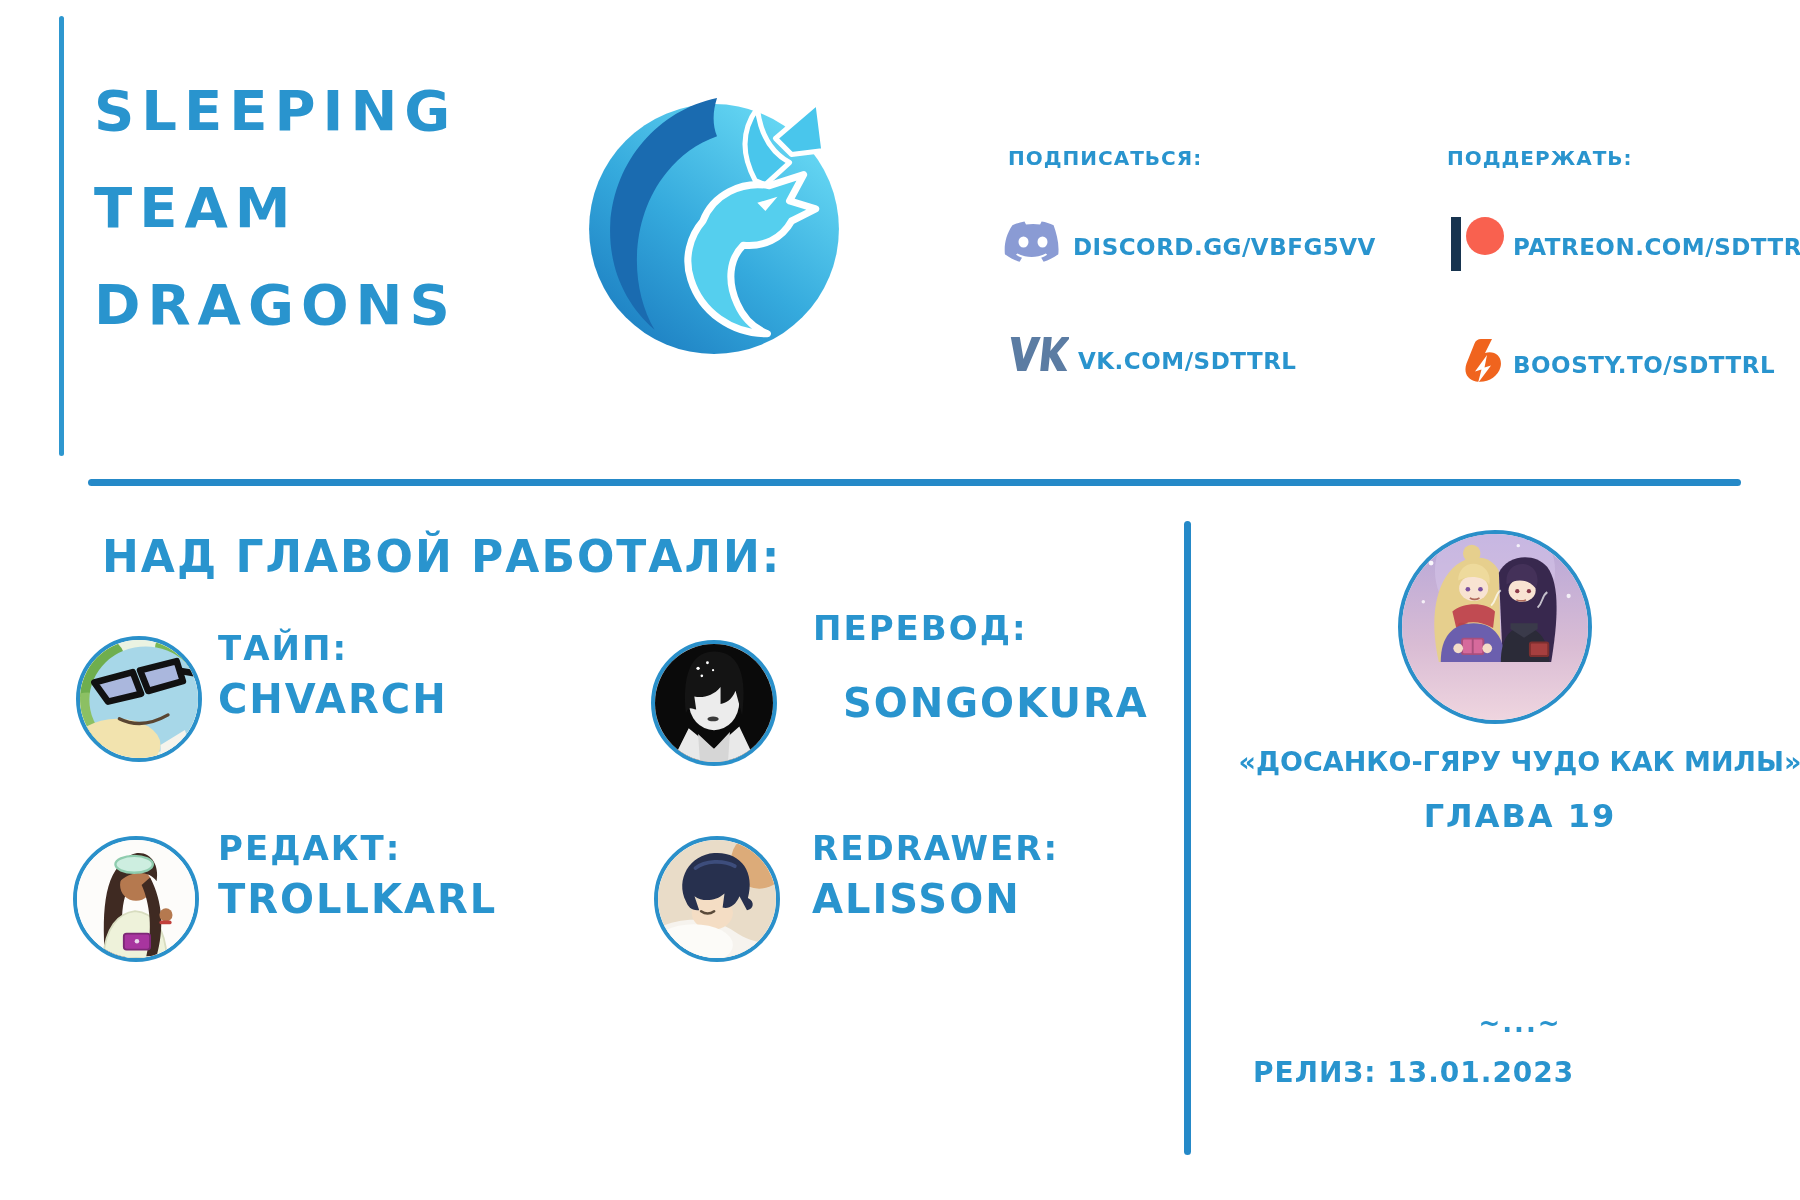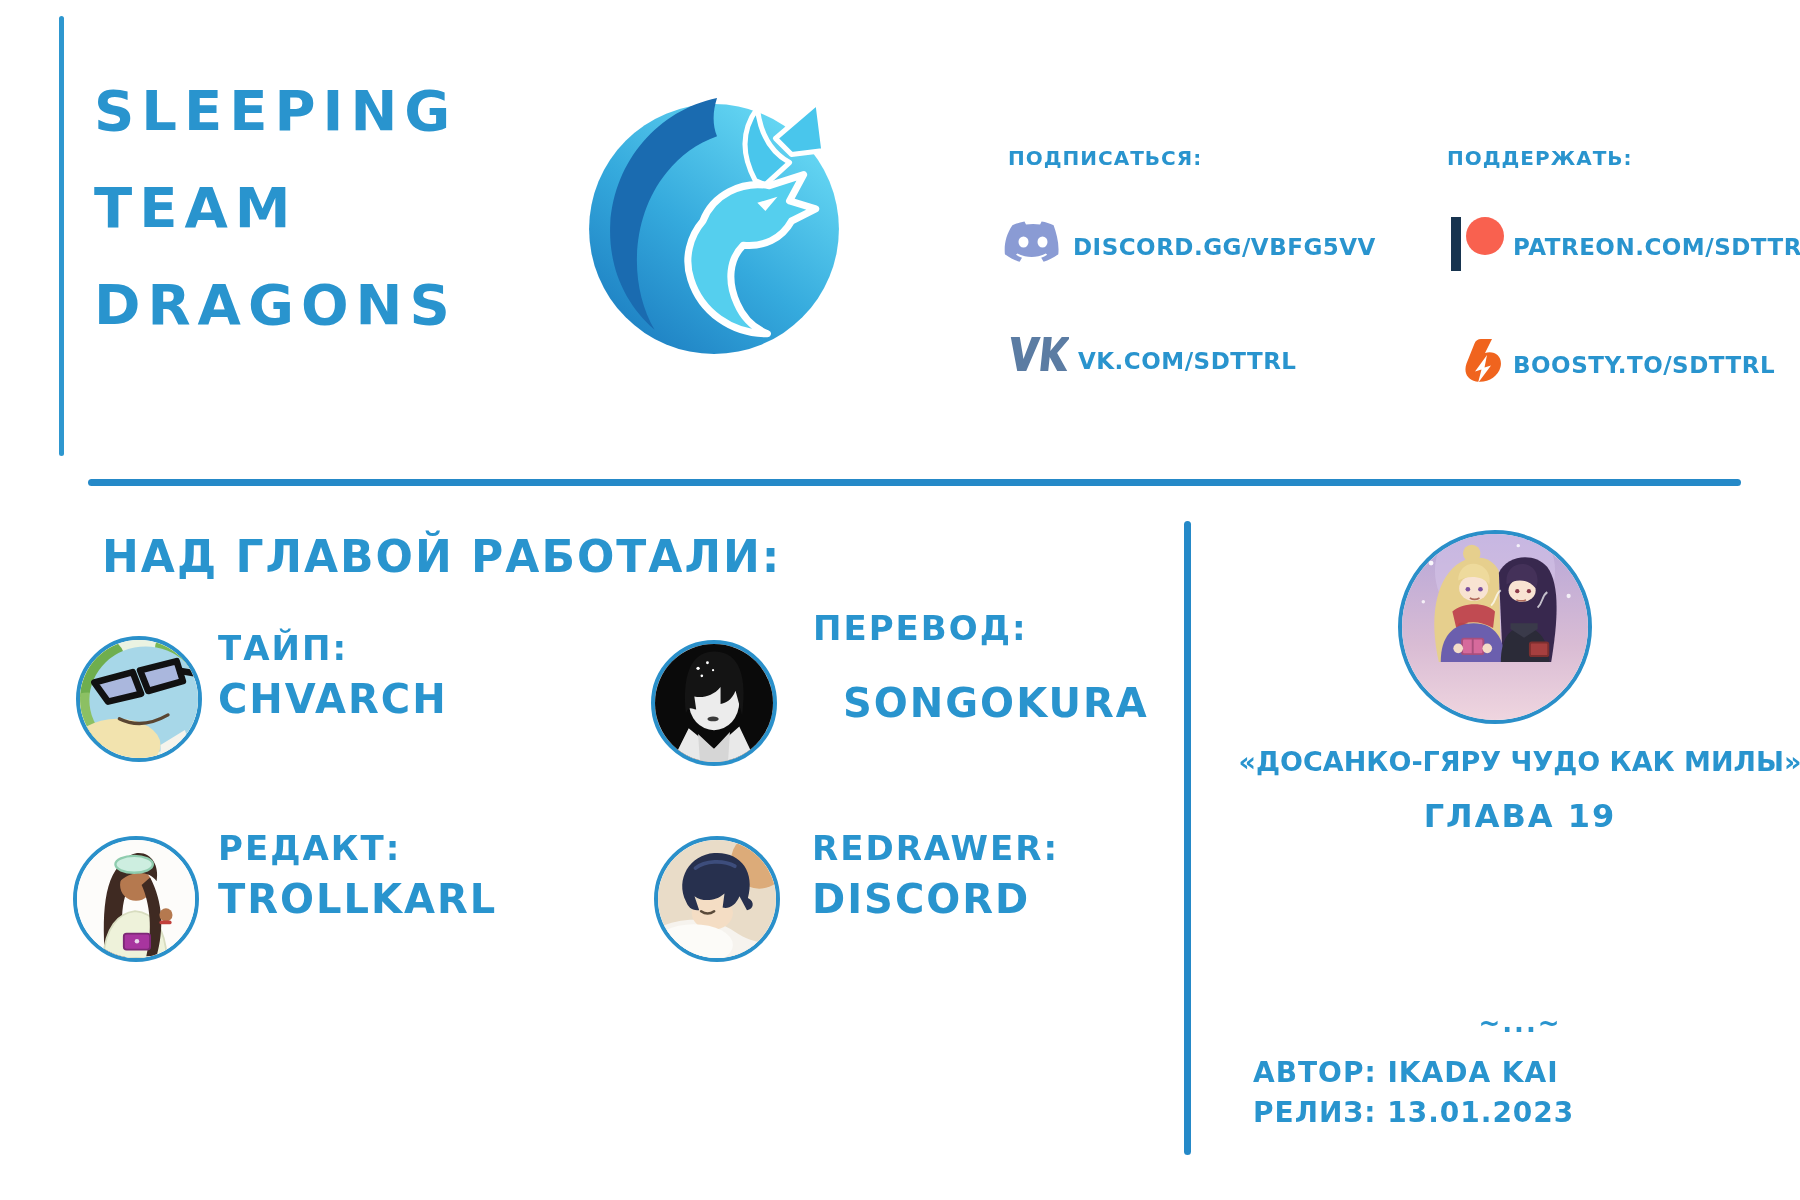--- a/index.html
+++ b/index.html
@@ -171,21 +171,21 @@
     <circle cx="108" cy="22" r="30" fill="#dcab79"></circle>
     <path d="M0 126 L0 94 C 30 80 62 84 82 98 C 100 110 116 112 126 106 L126 126 Z" fill="#f6f3ee"></path>
     <ellipse cx="58" cy="78" rx="22" ry="18" fill="#f4ddc4"></ellipse>
     <path d="M30 66 C 18 42 34 16 60 14 C 88 12 104 34 96 62 C 104 66 102 74 95 75 L 87 60 C 83 70 75 74 69 72 L 71 57 C 61 66 47 66 39 60 L 44 75 C 36 76 32 71 30 66 Z" fill="#27304e"></path>
     <path d="M40 30 C 50 22 70 21 82 28" stroke="#3d4d7c" stroke-width="4" fill="none" stroke-linecap="round"></path>
     <path d="M46 76 Q 53 81 60 76" stroke="#5a4a3a" stroke-width="2.6" fill="none" stroke-linecap="round"></path>
     <ellipse cx="38" cy="112" rx="42" ry="22" fill="#fcfbf8"></ellipse>
   </svg>
 </div>
 <div class="txt role" style="left:812px;top:828px;">REDRAWER:</div>
-<div class="txt name" style="left:812px;top:876px;">DISCORD</div>
+<div class="txt name" style="left:812px;top:876px;">ALISSON</div>
 
 <div class="abs vline"></div>
 
 <div class="manga-circle">
   <svg viewBox="0 0 192 192">
     <defs>
       <linearGradient id="mg" x1="0" y1="0" x2="0" y2="1">
         <stop offset="0" stop-color="#b6a6d8"></stop>
         <stop offset="0.6" stop-color="#d9bcd4"></stop>
         <stop offset="1" stop-color="#efd5df"></stop>
@@ -223,15 +223,14 @@
     <rect x="132" y="112" width="19" height="14" rx="2" fill="#a63f3f" stroke="#7d2f2f" stroke-width="2"></rect>
     <path d="M92 74 C 98 68 96 62 102 58" stroke="#ffffff" stroke-width="2" fill="none" opacity="0.7"></path>
     <path d="M140 76 C 146 70 144 64 150 60" stroke="#ffffff" stroke-width="2" fill="none" opacity="0.7"></path>
   </svg>
 </div>
 
 <div class="center-col series-title">«ДОСАНКО-ГЯРУ ЧУДО КАК МИЛЫ»</div>
 <div class="center-col chapter">ГЛАВА 19</div>
 <div class="center-col separator">~...~</div>
 <div class="txt author">
-  <div>АВТОР: IKADA KAI</div>
   <div>РЕЛИЗ: 13.01.2023</div>
 </div>
 
 </body></html>

